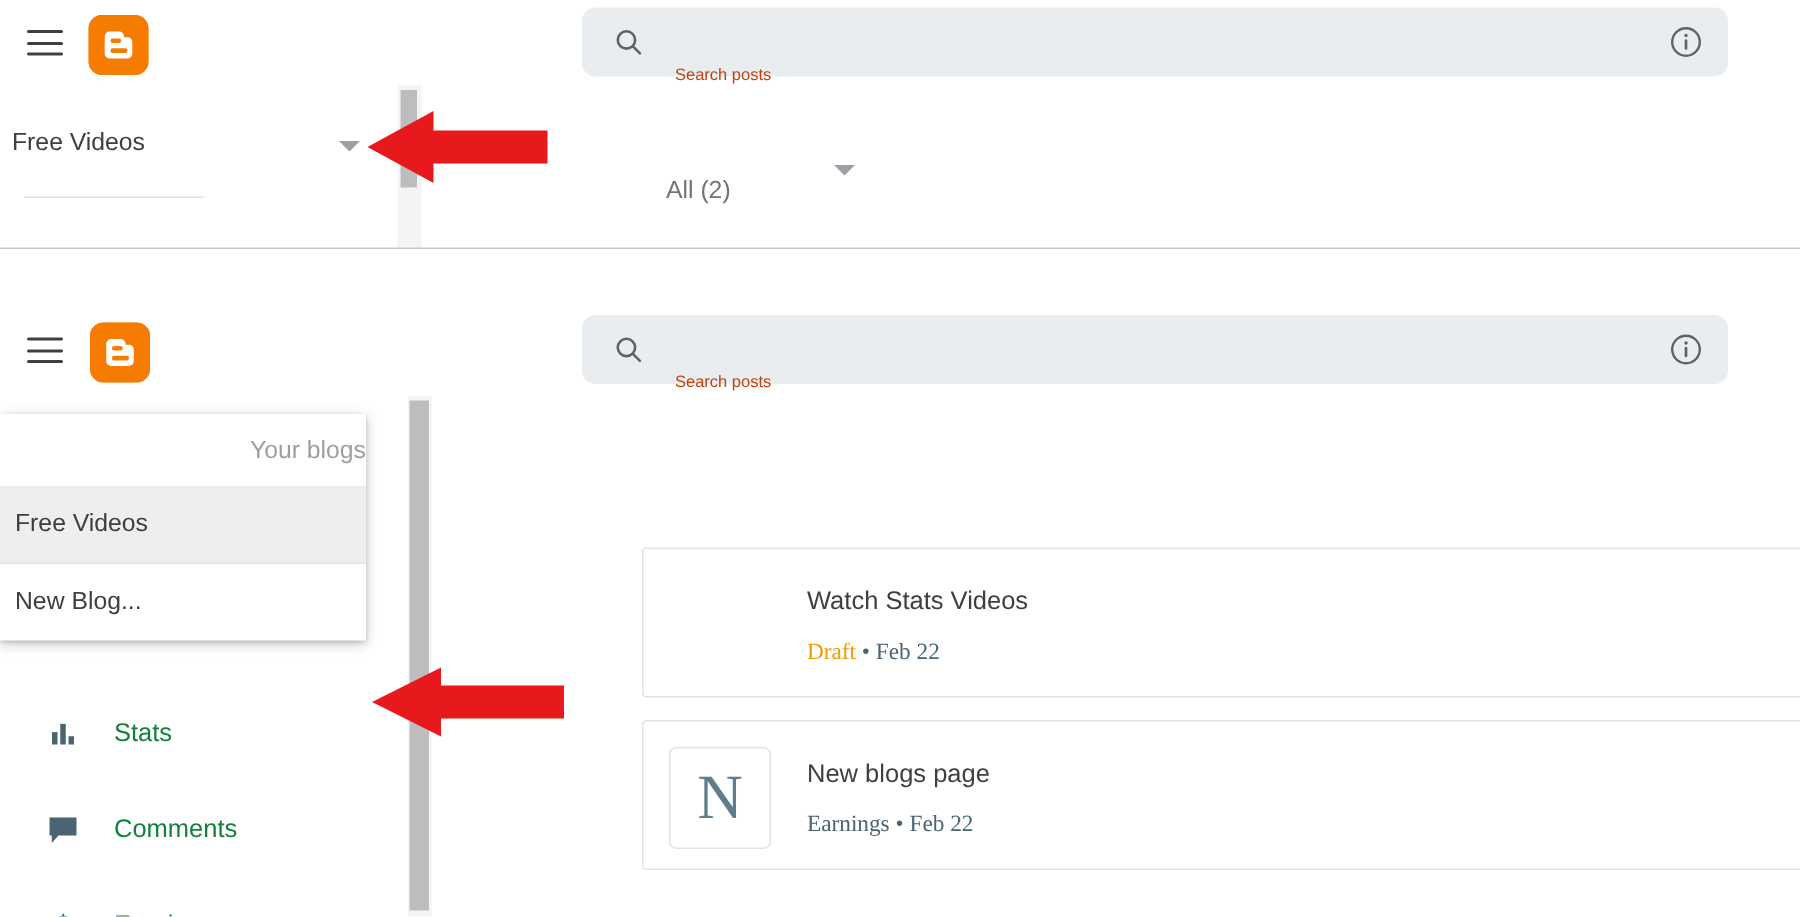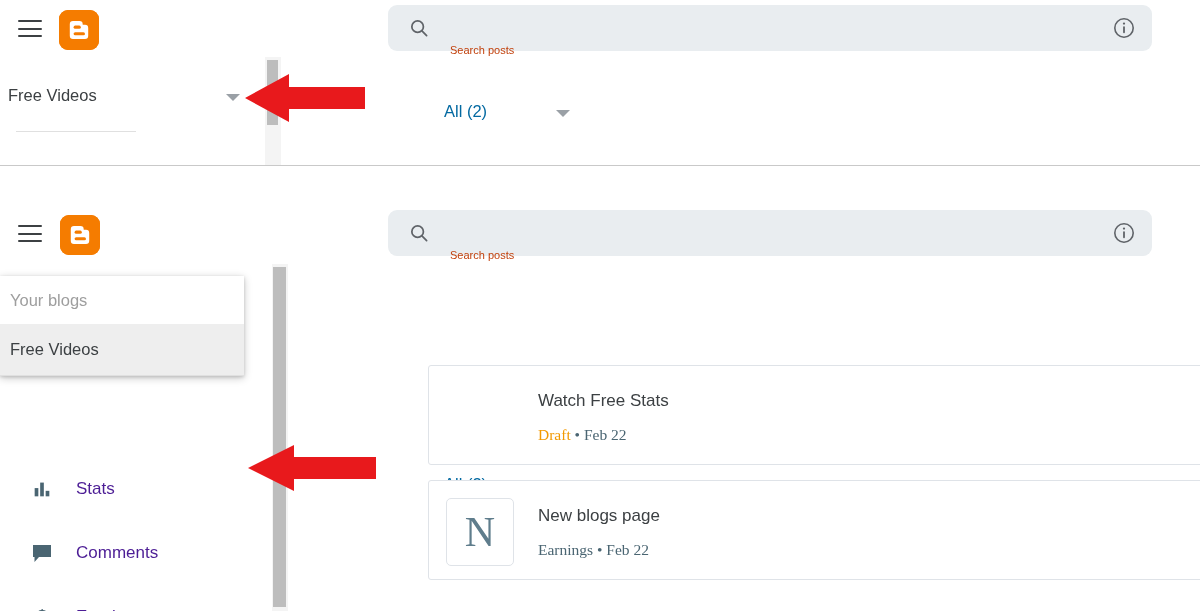--- a/index.html
+++ b/index.html
@@ -128,23 +128,23 @@
   .blog-underline {
     position: absolute;
     height: 1px;
     background: #e0e0e0;
   }
 
   
   .filter-select { position: absolute; cursor: pointer; }
   .filter-label {
     position: absolute;
-    left: 0; top: 0;
+    left: 0; top: 16px;
     font-size: 16.5px;
-    color: #0369a1;
+    color: #737373;
     white-space: nowrap;
   }
 
   
   .scroll-track {
     position: absolute;
     background: #f4f4f4;
   }
   .scroll-thumb {
     position: absolute;
@@ -158,23 +158,23 @@
     left: 0;
     top: 276px;
     width: 244px;
     background: #ffffff;
     box-shadow: 0 2px 8px rgba(0,0,0,0.22), 0 1px 3px rgba(0,0,0,0.14);
     z-index: 40;
   }
   .menu-header {
     height: 48px;
     line-height: 48px;
-    padding-left: 10px;
     font-size: 16.5px;
     color: #9e9e9e;
+    text-align: right;
   }
   .menu-item {
     height: 51px;
     line-height: 51px;
     padding-left: 10px;
     font-size: 16.5px;
     color: #3c4043;
     cursor: pointer;
     white-space: nowrap;
   }
@@ -206,21 +206,21 @@
     margin-left: 30px;
     margin-right: 22px;
     flex: 0 0 auto;
     display: flex;
     align-items: center;
     justify-content: center;
     color: #4a6572;
   }
   .side-label {
     font-size: 17px;
-    color: #4c1d95;
+    color: #15803d;
     white-space: nowrap;
     text-align: right;
   }
 
   
   .post-card {
     position: absolute;
     left: 428px;
     width: 810px;
     background: #ffffff;
@@ -400,29 +400,32 @@
       <span class="side-label">Earnings</span>
     </div>
   </div>
 
   <div class="dropdown-menu" style="top:109px;">
     <div class="menu-header">Your blogs</div>
     <div class="menu-item selected">
       <span>Free Videos</span>
     </div>
     <div class="menu-divider"></div>
+    <div class="menu-item">
+      <span>New Blog...</span>
+    </div>
   </div>
 
   <div class="filter-select" style="left:444px; top:308px; width:130px; height:22px;">
     <span class="filter-label">All (2)</span>
     <span class="caret" style="left:112px; top:8px;"></span>
   </div>
 
   <div class="post-card" style="top:198px; height:100px;">
-    <span class="post-title" style="left:109px; top:25px;">Watch Free Stats</span>
+    <span class="post-title" style="left:109px; top:25px;">Watch Stats Videos</span>
     <span class="post-meta" style="left:109px; top:60px;">
       <span class="meta-status-draft">Draft</span><span class="meta-sep"> • </span><span>Feb 22</span>
     </span>
   </div>
 
   <div class="post-card" style="top:313px; height:100px;">
     <span class="post-thumb">N</span>
     <span class="post-title" style="left:109px; top:25px;">New blogs page</span>
     <span class="post-meta" style="left:109px; top:60px;">
       <span class="meta-status-published">Earnings</span><span class="meta-sep"> • </span><span>Feb 22</span>

